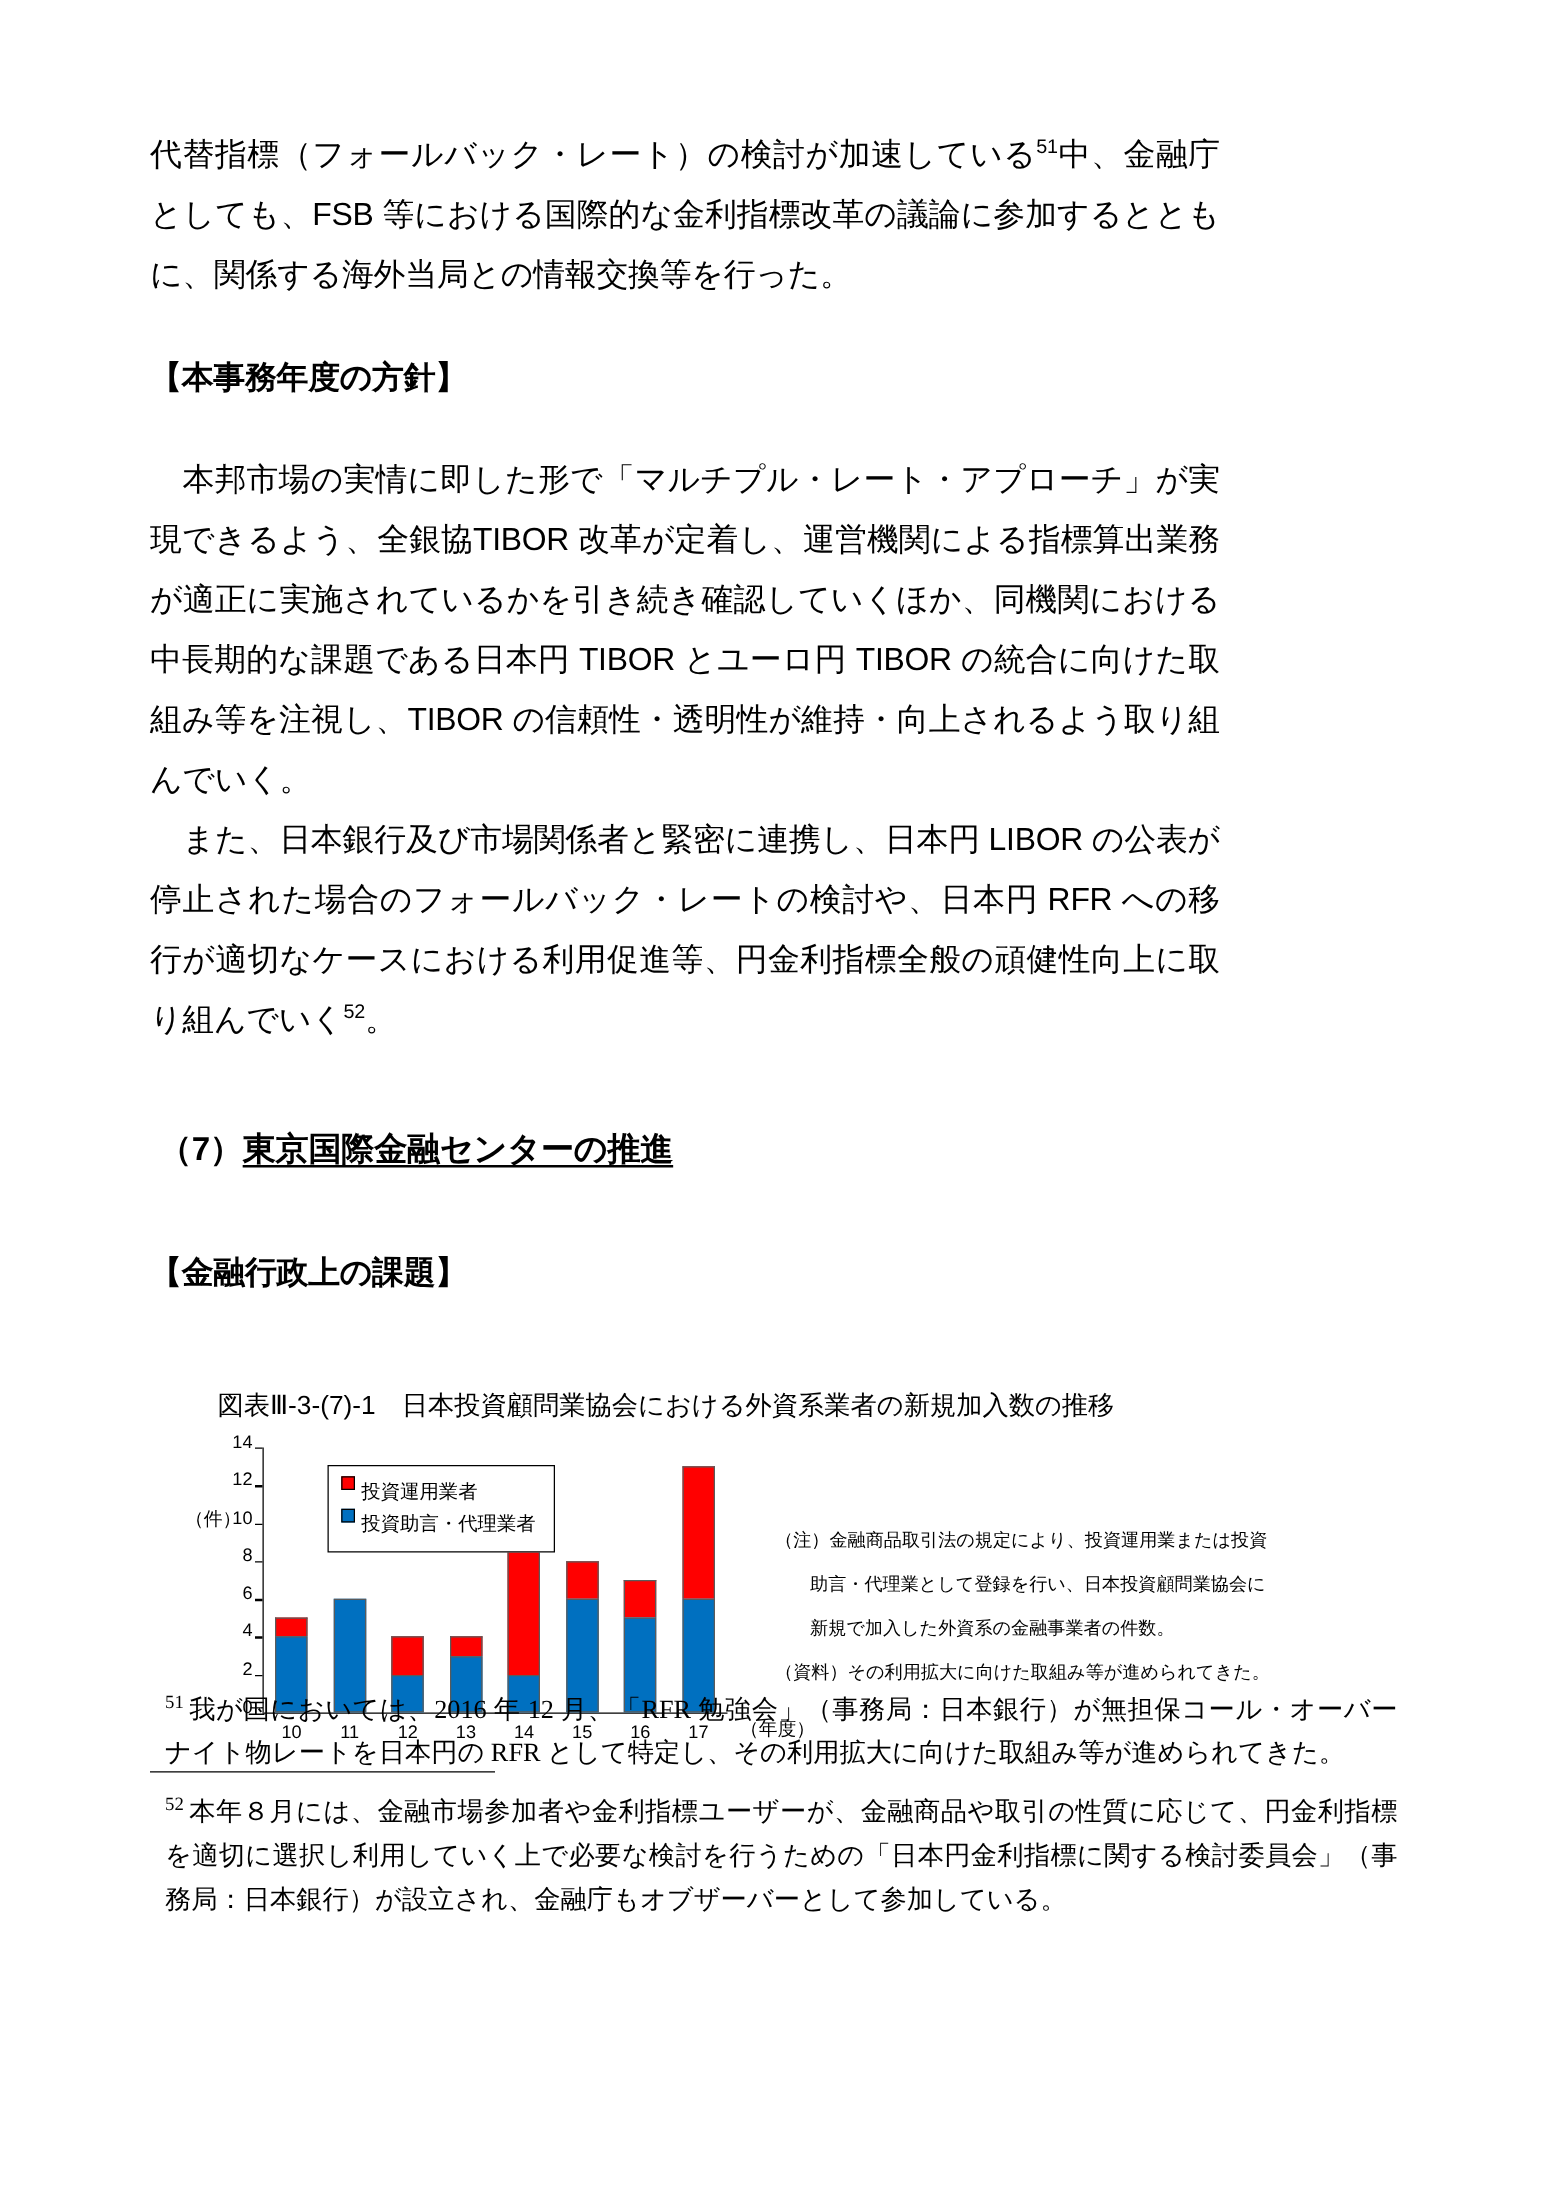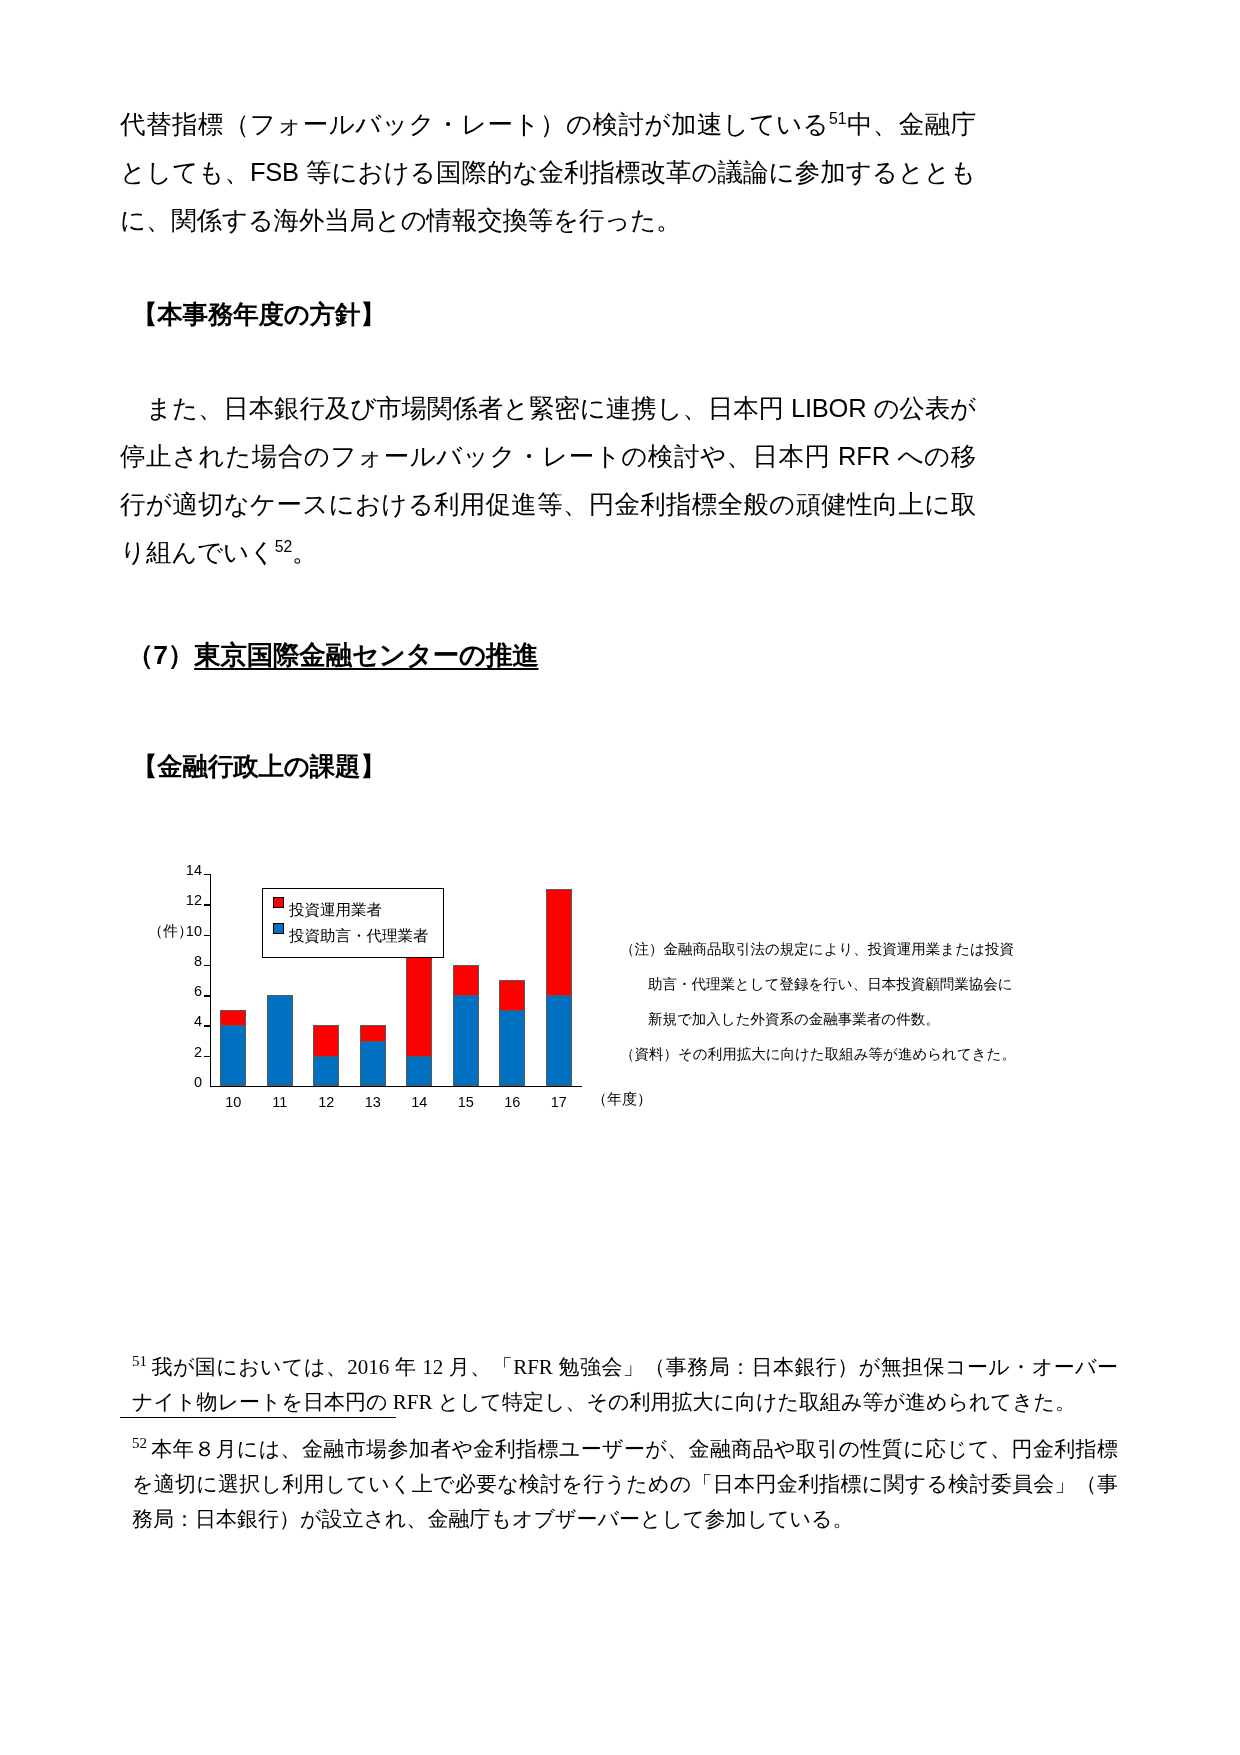--- a/index.html
+++ b/index.html
@@ -24,21 +24,21 @@
     text-align:justify;
     text-justify:inter-character;
   }
   .indent{ text-indent:26px; }
   .gap-md{height:38px;}
   .gap-lg{height:52px;}
   h2.bracket{
     font-size:25.5px;
     line-height:40px;
     font-weight:bold;
-    margin:12px;
+    margin:0;
     letter-spacing:-0.2px;
   }
   h2.section{
     font-size:26.5px;
     line-height:40px;
     font-weight:bold;
     margin:7px;
     letter-spacing:-0.2px;
   }
   h2.section .ul{ text-decoration:underline; text-underline-offset:4px; }
@@ -203,36 +203,38 @@
 <div class="page">
 
   <p class="body"><span>代替指標（フォールバック・レート）の検討が加速している</span><sup>51</sup><span>中、金融庁としても、FSB 等における国際的な金利指標改革の議論に参加するとともに、関係する海外当局との情報交換等を行った。</span></p>
 
   <div class="gap-md"></div>
 
   <h2 class="bracket">【本事務年度の方針】</h2>
 
   <div class="gap-md"></div>
 
+  <p class="body indent">本邦市場の実情に即した形で「マルチプル・レート・アプローチ」が実現できるよう、全銀協TIBOR 改革が定着し、運営機関による指標算出業務が適正に実施されているかを引き続き確認していくほか、同機関における中長期的な課題である日本円 TIBOR とユーロ円 TIBOR の統合に向けた取組み等を注視し、TIBOR の信頼性・透明性が維持・向上されるよう取り組んでいく。</p>
 
   <p class="body indent"><span>また、日本銀行及び市場関係者と緊密に連携し、日本円 LIBOR の公表が停止された場合のフォールバック・レートの検討や、日本円 RFR への移行が適切なケースにおける利用促進等、円金利指標全般の頑健性向上に取り組んでいく</span><sup>52</sup><span>。</span></p>
 
   <div class="gap-lg"></div>
 
   <h2 class="section"><span>（7）</span><span class="ul">東京国際金融センターの推進</span></h2>
 
   <div class="gap-lg"></div>
 
   <h2 class="bracket">【金融行政上の課題】</h2>
 
   <div class="gap-md"></div>
 
 
   <div class="figure">
 
+    <div class="fig-caption">図表Ⅲ-3-(7)-1　日本投資顧問業協会における外資系業者の新規加入数の推移</div>
 
     <div class="chart-wrap">
 
       <div class="axis-unit">（件）</div>
 
       <div class="y-labels" id="ylabels">
           <div class="y-lab" style="top: 212px;">0</div>
           <div class="y-lab" style="top: 181.714px;">2</div>
           <div class="y-lab" style="top: 151.429px;">4</div>
           <div class="y-lab" style="top: 121.143px;">6</div>

